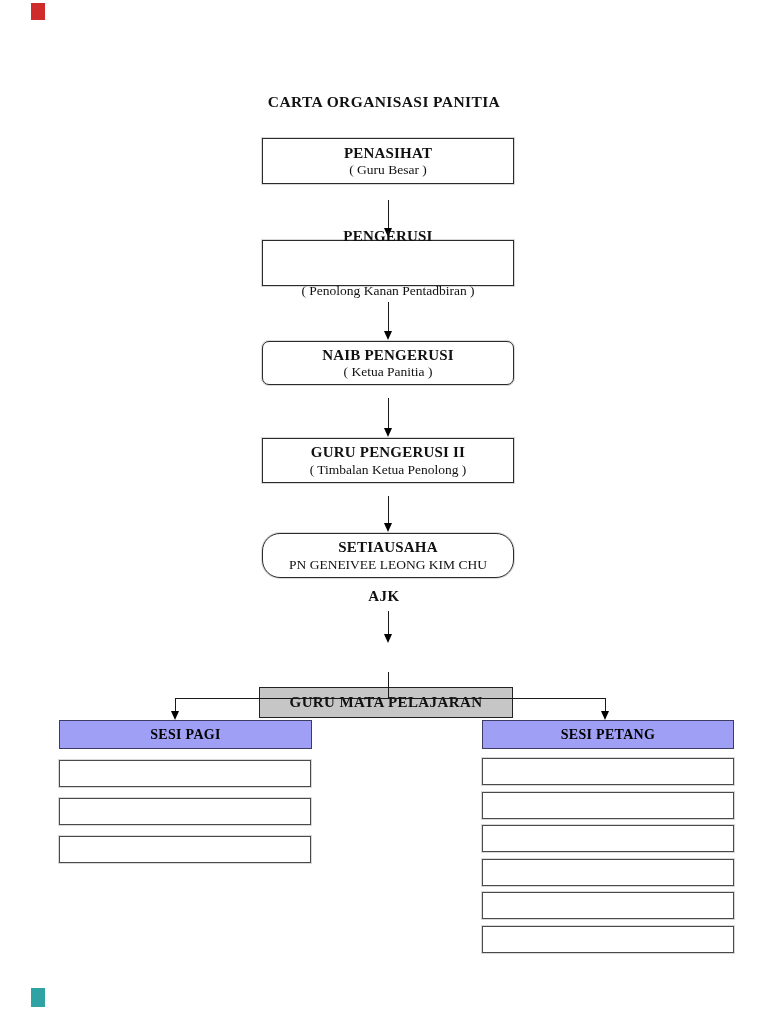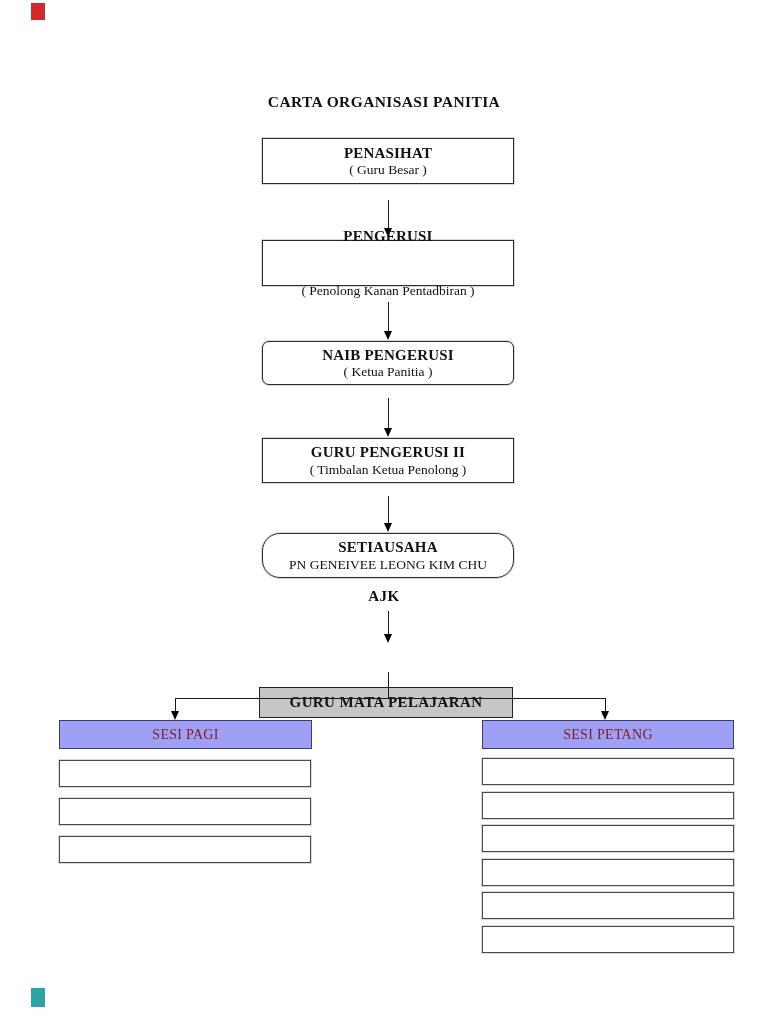--- a/index.html
+++ b/index.html
@@ -63,22 +63,22 @@
     display: flex; align-items: center; justify-content: center;
     font-size: 15px; font-weight: bold; letter-spacing: 0.4px; margin-top: 44px;
   }
   .session-header {
     position: absolute;
     top: 720px;
     height: 29px;
     border: 1.5px solid #3c3c64;
     box-sizing: border-box;
     display: flex; align-items: center; justify-content: center;
-    font-size: 14px; font-weight: normal; letter-spacing: 0.3px;
-    color: #7f1d1d;
+    font-size: 14px; font-weight: bold; letter-spacing: 0.3px;
+    color: #000000;
   }
   .session-header.pagi   { left: 59px;  width: 253px; }
   .session-header.petang { left: 482px; width: 252px; }
   .slots { position: absolute; display: flex; flex-direction: column; }
   .slots.pagi   { left: 59px;  top: 760px; width: 252px; gap: 11px;  }
   .slots.petang { left: 482px; top: 758px; width: 252px; gap: 6.5px; }
   .slot {
     height: 27px;
     border: 1.5px solid #4a4a4a;
     background: #ffffff;

